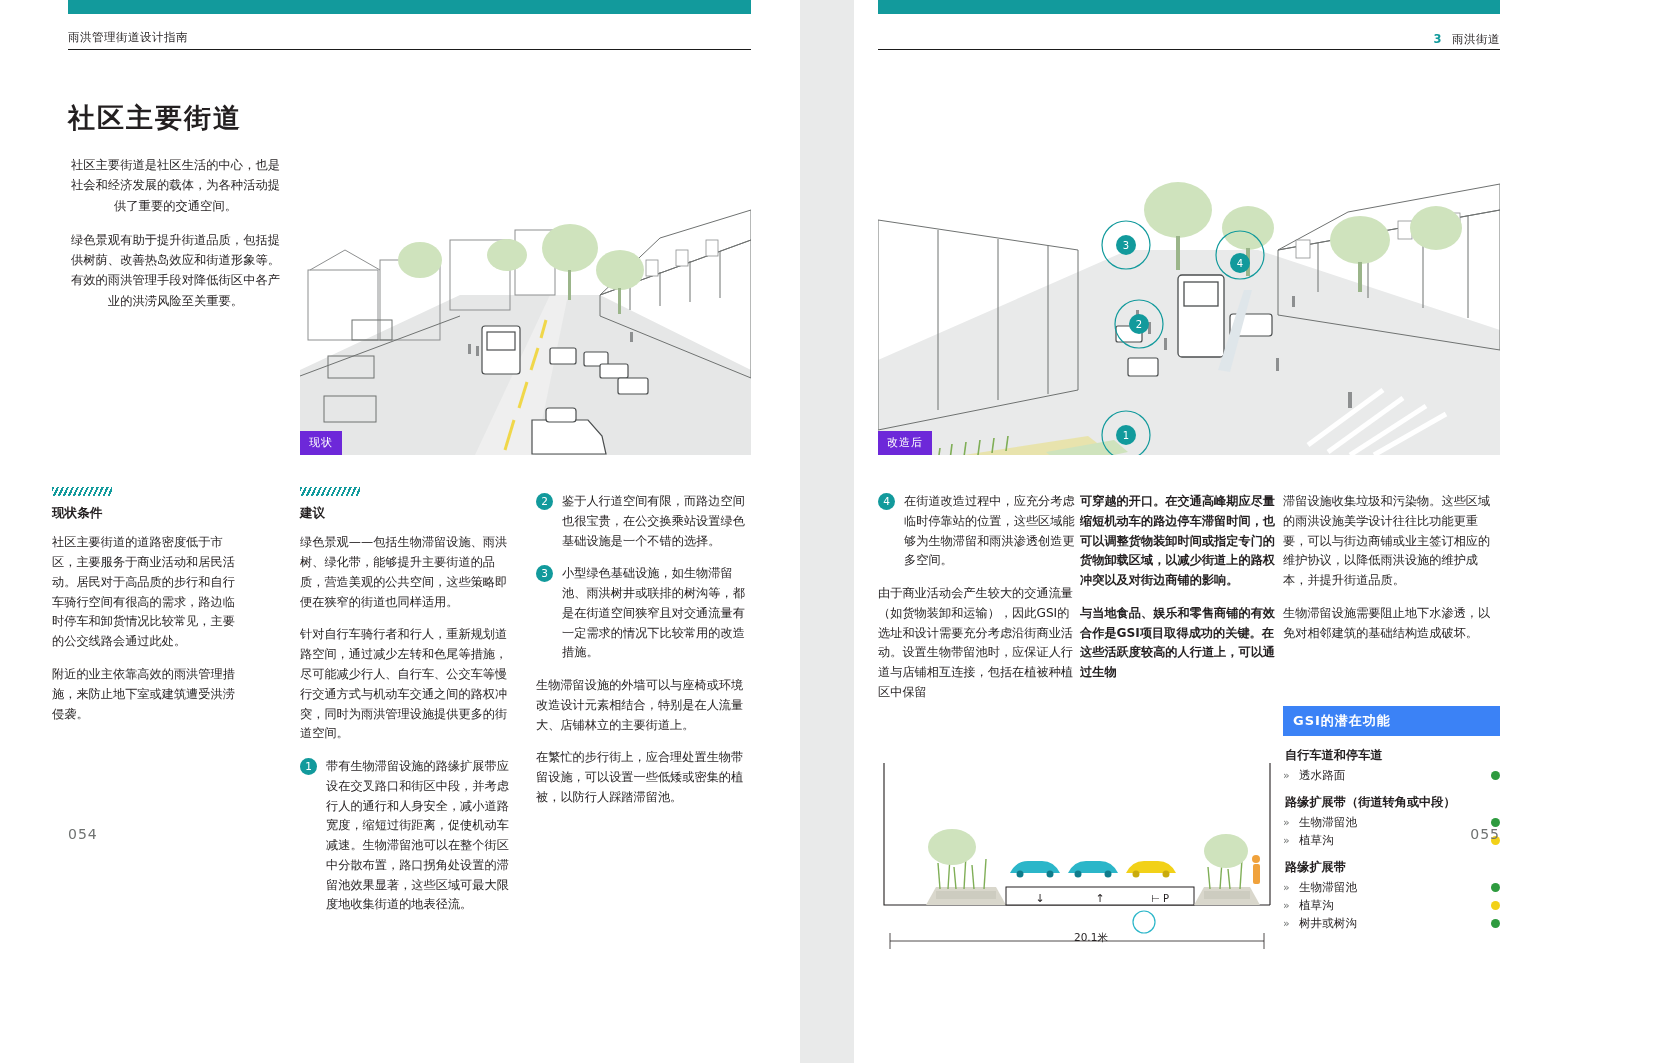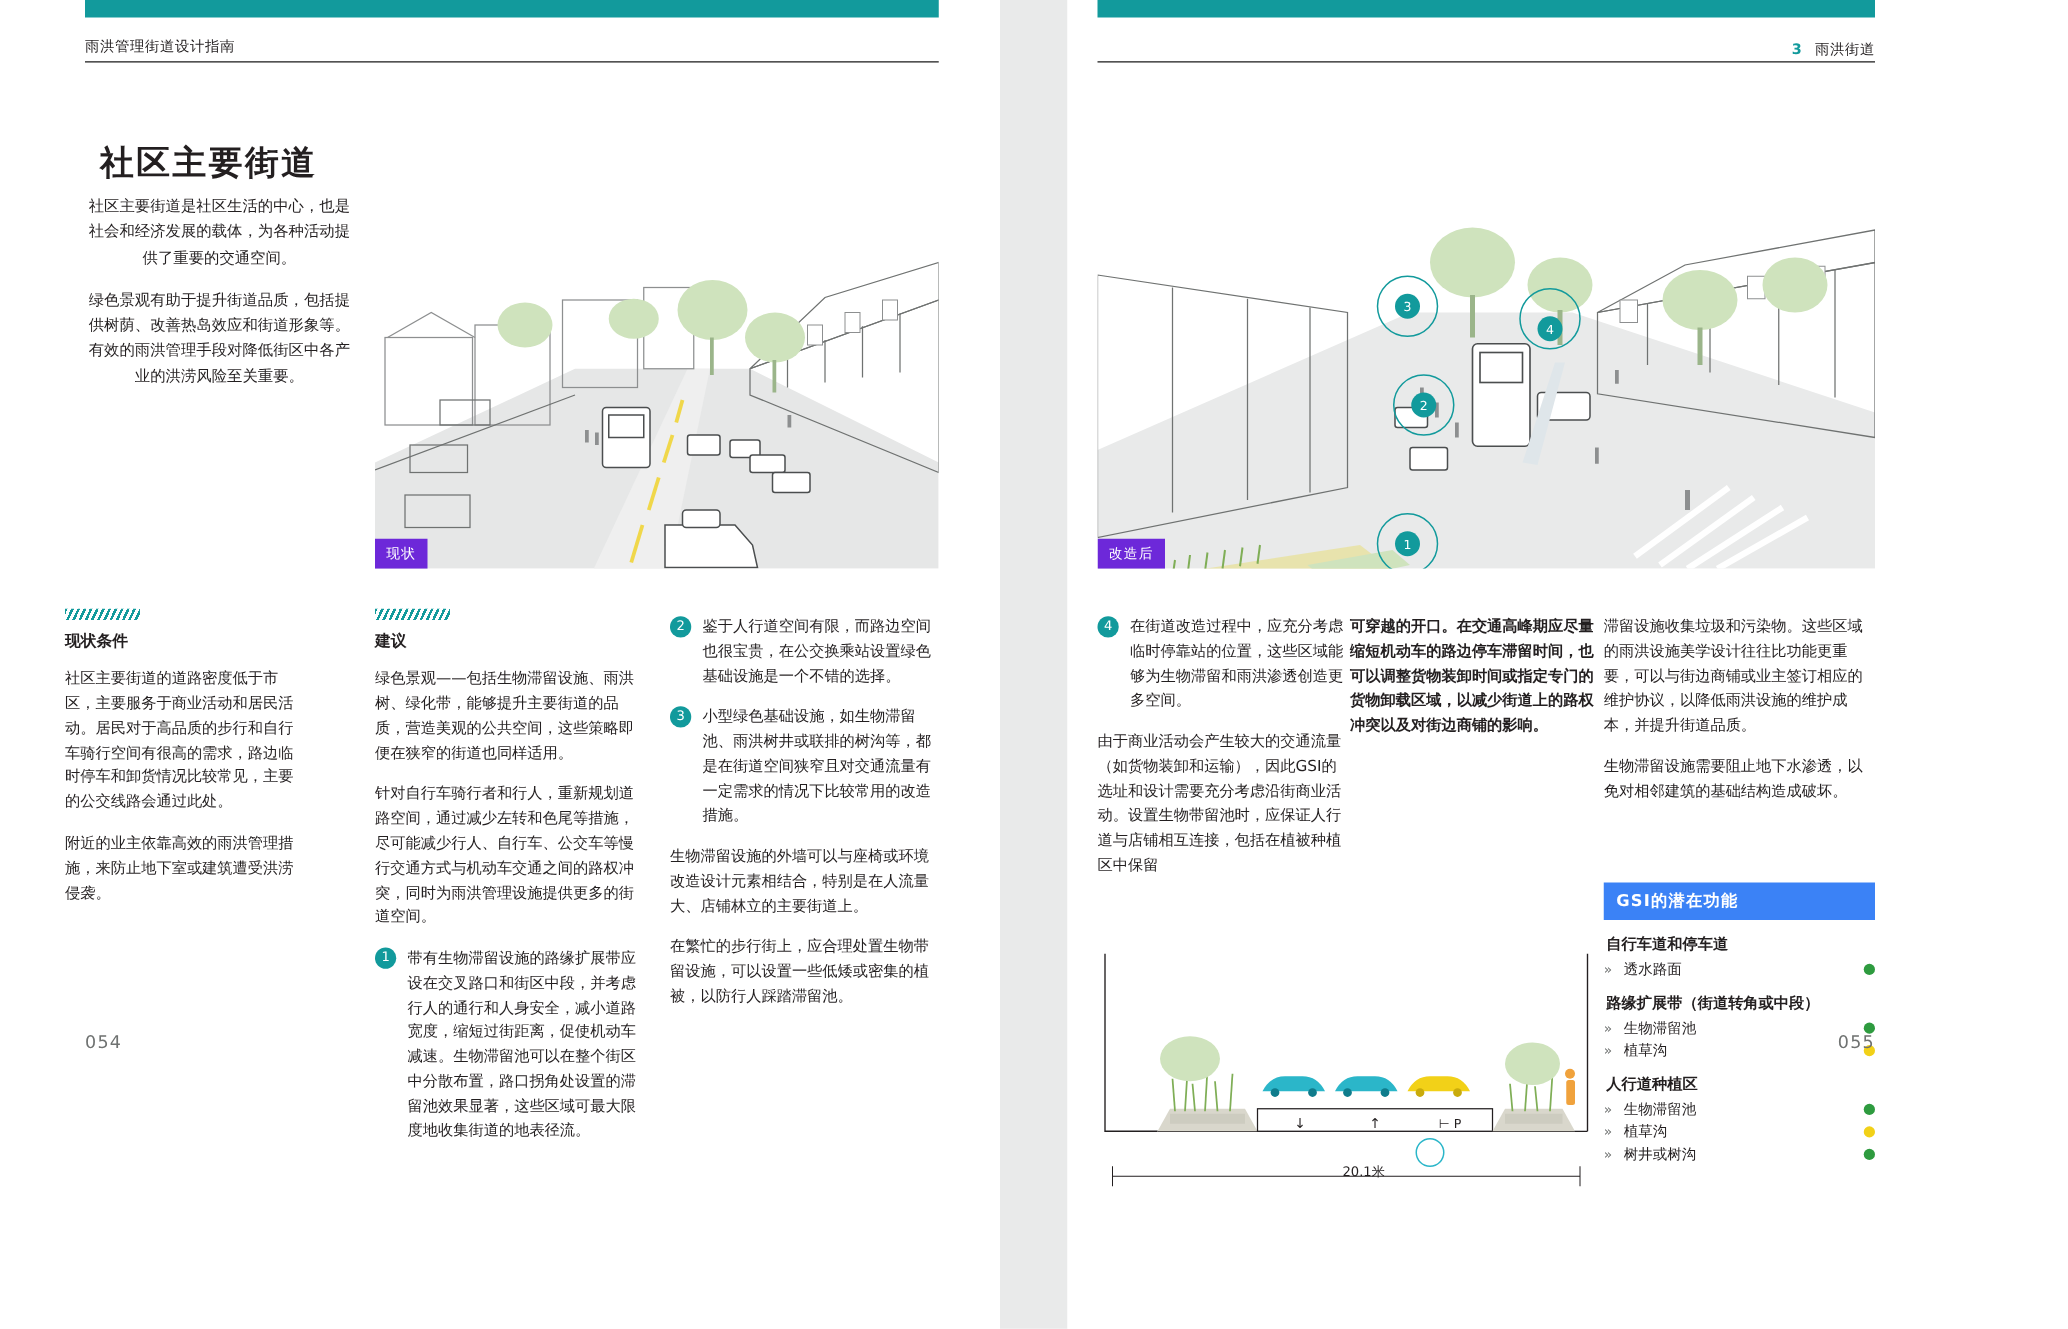--- a/index.html
+++ b/index.html
@@ -30,21 +30,21 @@
   .rule-left{left:68px;top:49px;width:683px;}
   .rule-right{left:878px;top:49px;width:622px;}
 
   
   .folio{position:absolute;bottom:32px;font-size:14px;color:#6f7271;letter-spacing:1px;}
   .folio-left{left:68px;}
   .folio-right{right:154px;}
 
   h1.title{
     position:absolute;left:68px;top:100px;
-    font-size:27px;font-weight:bold;letter-spacing:2px;margin:12px;font-family:Liberation Mono, monospace;
+    font-size:27px;font-weight:bold;letter-spacing:2px;margin:0;font-family:Liberation Mono, monospace;
   }
 
   .intro{position:absolute;left:68px;top:155px;width:215px;font-size:12.3px;line-height:1.65;text-align:center;}
   .intro p{margin:0 0 14px 0;}
 
   
   .hero{position:absolute;border:0;overflow:hidden;background:#ffffff;}
   .hero-left{left:300px;top:120px;width:451px;height:335px;}
   .hero-right{left:878px;top:100px;width:622px;height:355px;}
   .caption-tag{
@@ -323,20 +323,21 @@
   <div class="col" style="left:878px;top:492px;width:197px;">
     <div class="numitem">
       <span class="numbadge">4</span>
       <span>在街道改造过程中，应充分考虑临时停靠站的位置，这些区域能够为生物滞留和雨洪渗透创造更多空间。</span>
     </div>
     <p>由于商业活动会产生较大的交通流量（如货物装卸和运输），因此GSI的选址和设计需要充分考虑沿街商业活动。设置生物带留池时，应保证人行道与店铺相互连接，包括在植被种植区中保留</p>
   </div>
 
   <div class="col" style="left:1080px;top:492px;width:197px;font-weight:bold;">
     <p>可穿越的开口。在交通高峰期应尽量缩短机动车的路边停车滞留时间，也可以调整货物装卸时间或指定专门的货物卸载区域，以减少街道上的路权冲突以及对街边商铺的影响。</p>
+    <p>与当地食品、娱乐和零售商铺的有效合作是GSI项目取得成功的关键。在这些活跃度较高的人行道上，可以通过生物</p>
   </div>
 
   <div class="col" style="left:1283px;top:492px;width:217px;">
     <p>滞留设施收集垃圾和污染物。这些区域的雨洪设施美学设计往往比功能更重要，可以与街边商铺或业主签订相应的维护协议，以降低雨洪设施的维护成本，并提升街道品质。</p>
     <p>生物滞留设施需要阻止地下水渗透，以免对相邻建筑的基础结构造成破坏。</p>
   </div>
 
   <div class="gsibox">
     <div class="hdr">GSI的潜在功能</div>
 
@@ -352,21 +353,21 @@
       <span class="marker">»</span>
       <span class="lbl">生物滞留池</span>
       <span class="dot" style="background:#2e9b3f"></span>
     </div>
     <div class="row">
       <span class="marker">»</span>
       <span class="lbl">植草沟</span>
       <span class="dot" style="background:#f2d118"></span>
     </div>
 
-    <div class="grp">人行道种植区</div>
+    <div class="grp">路缘扩展带</div>
     <div class="row">
       <span class="marker">»</span>
       <span class="lbl">生物滞留池</span>
       <span class="dot" style="background:#2e9b3f"></span>
     </div>
     <div class="row">
       <span class="marker">»</span>
       <span class="lbl">植草沟</span>
       <span class="dot" style="background:#f2d118"></span>
     </div>

